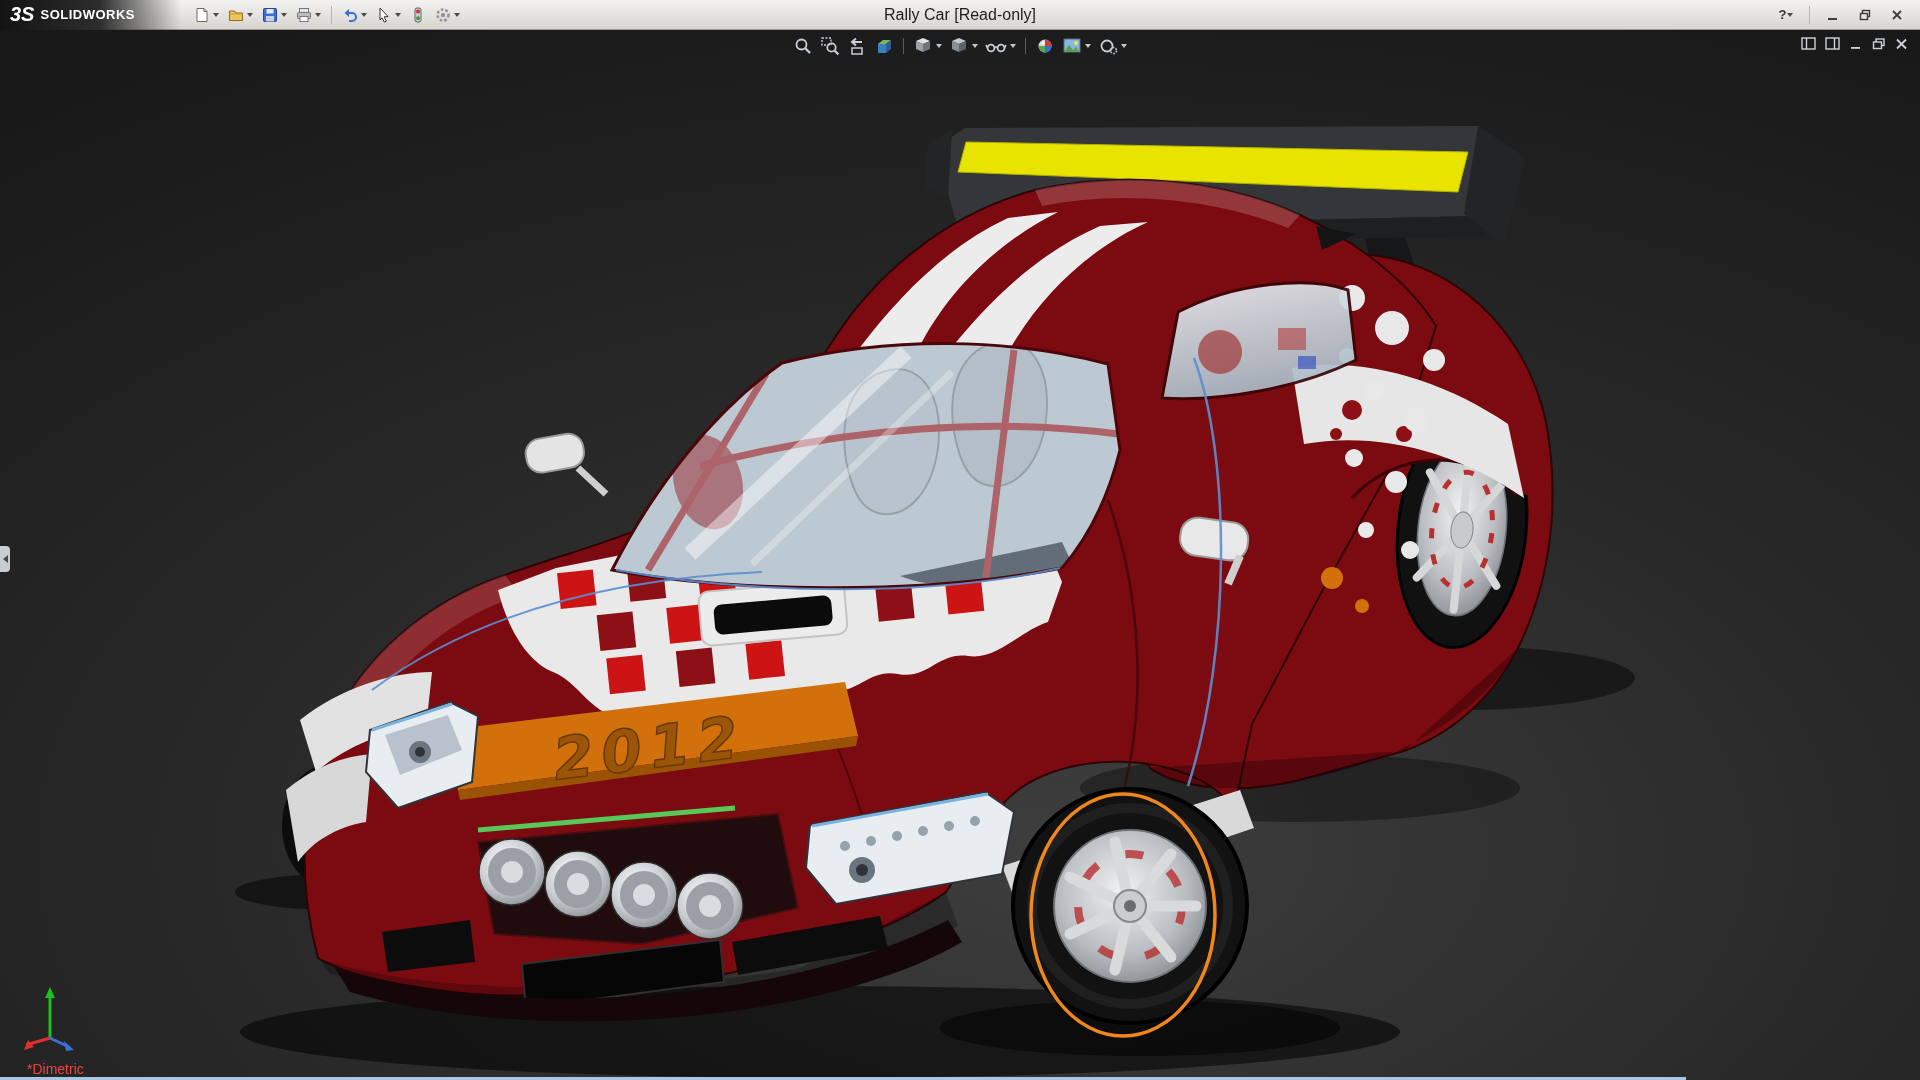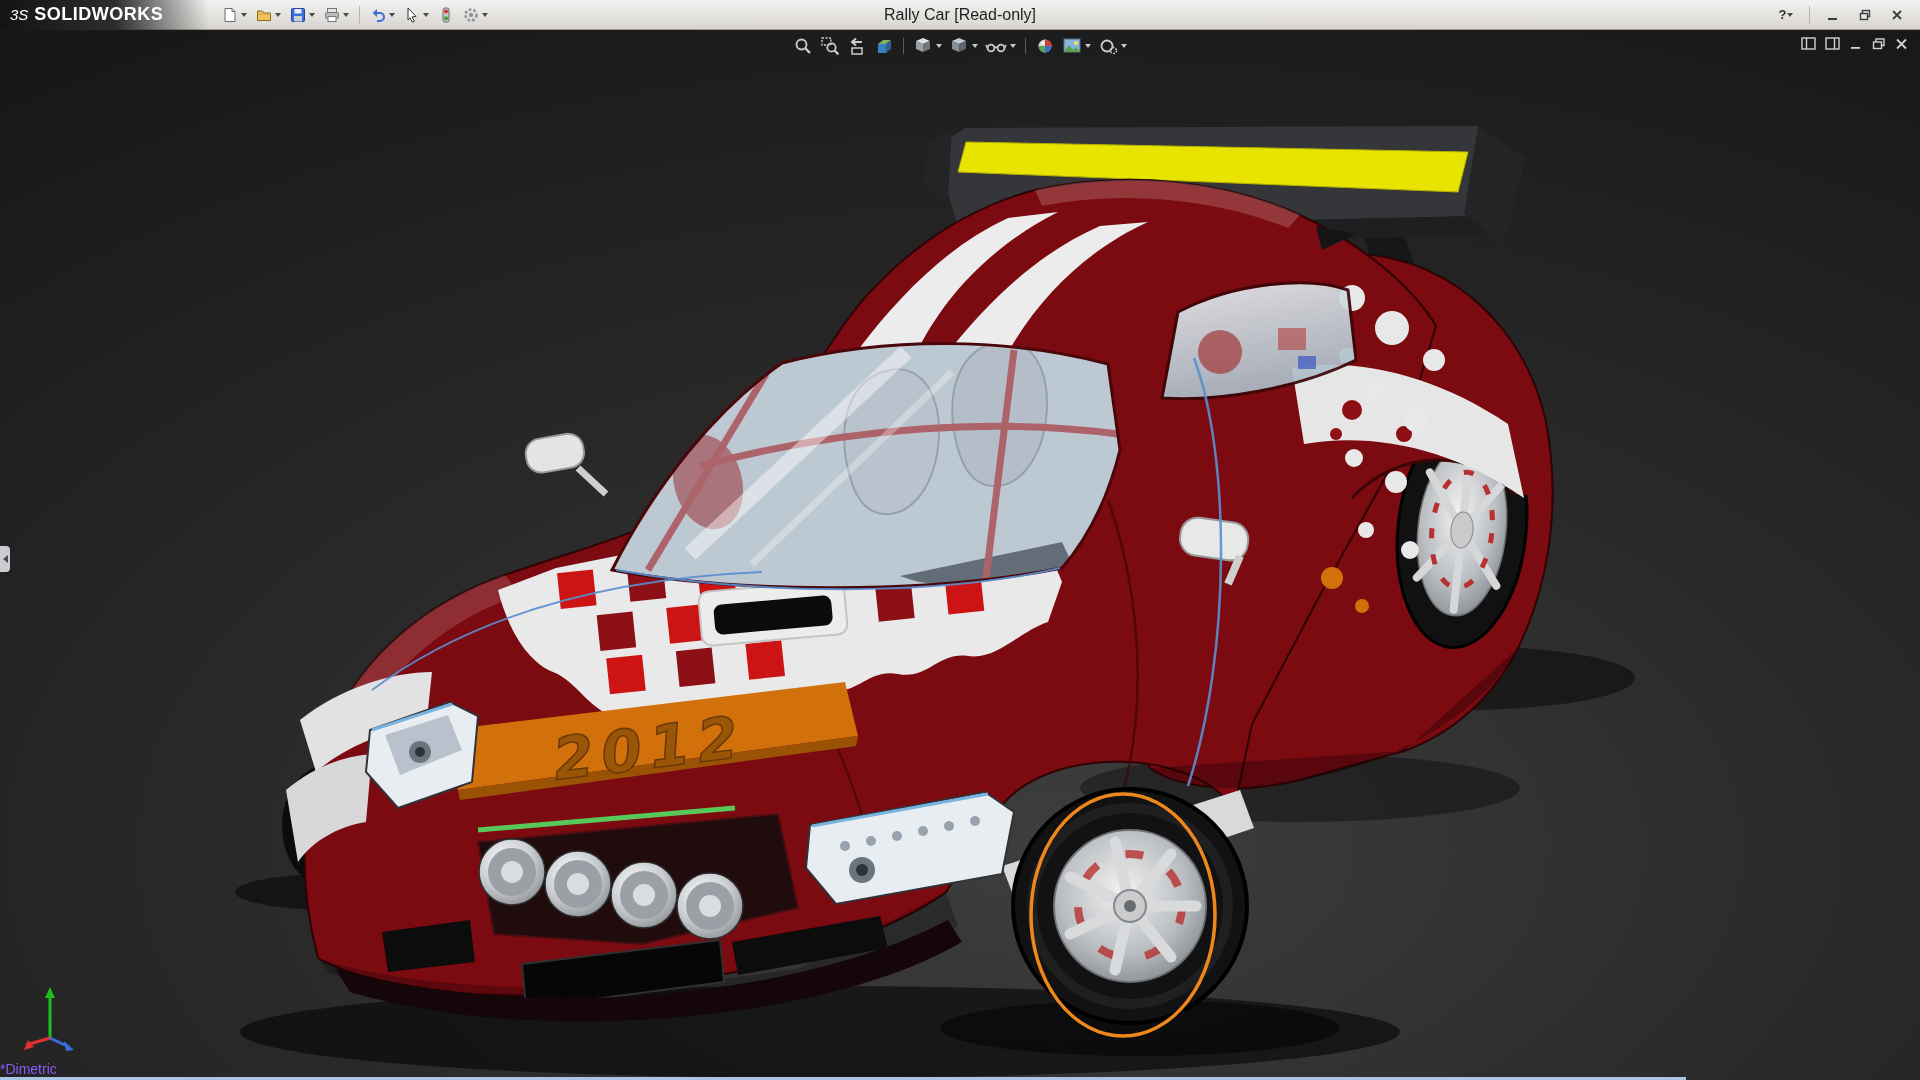--- a/index.html
+++ b/index.html
@@ -7,22 +7,22 @@
               font-family:"Liberation Sans", sans-serif; }
   .app { width:1920px; height:1080px; display:flex; flex-direction:column; }
 
   
   .titlebar { height:30px; background:linear-gradient(#f4f3f1,#d7d4d0);
               border-bottom:1px solid #9d9a96; display:flex; align-items:center;
               position:relative; flex:0 0 30px; }
   .logo { height:30px; display:flex; align-items:center; gap:6px;
           background:linear-gradient(90deg,#131313 0%,#2d2d2d 55%,rgba(45,45,45,0) 100%);
           padding:0 46px 0 10px; }
-  .logo-mark { color:#fff; font-weight:400; font-style:italic; font-size:15px; }
-  .logo-brand { color:#fff; font-weight:700; font-size:18px; letter-spacing:.5px; }
+  .logo-mark { color:#fff; font-weight:700; font-style:italic; font-size:20px; }
+  .logo-brand { color:#fff; font-weight:700; font-size:13px; letter-spacing:.5px; }
   .tb-tools { display:flex; align-items:center; margin-left:10px; gap:3px; }
   .tool { display:flex; align-items:center; gap:2px; padding:2px 3px; border-radius:2px; cursor:default; }
   .tool svg { display:block; }
   .caret { width:0; height:0; border-left:3px solid transparent; border-right:3px solid transparent;
            border-top:4px solid #4a4a4a; margin-left:1px; }
   .tb-sep { width:1px; height:18px; background:#b7b4b0; margin:0 4px; }
   .tb-title { position:absolute; left:50%; transform:translateX(-50%);
               font-size:16px; color:#1e1e1e; white-space:nowrap; }
   .tb-right { margin-left:auto; display:flex; align-items:center; gap:6px; padding-right:10px; }
   .wc { width:26px; height:20px; display:flex; align-items:center; justify-content:center;
@@ -41,21 +41,21 @@
   .doc-controls { position:absolute; top:7px; right:12px; display:flex; align-items:center; gap:9px; }
   .doc-controls .db { display:flex; align-items:center; justify-content:center; }
 
   .flyout-tab { position:absolute; left:0; top:516px; width:10px; height:26px;
                 background:#c9cdd1; border-radius:0 4px 4px 0; display:flex;
                 align-items:center; justify-content:center; }
   .flyout-arrow { width:0; height:0; border-top:4px solid transparent;
                   border-bottom:4px solid transparent; border-right:5px solid #4a4a4a; }
 
   .triad { position:absolute; left:16px; bottom:26px; }
-  .view-label { position:absolute; left:0; bottom:3px; color:#8b5cf6; font-size:14px; }
+  .view-label { position:absolute; left:27px; bottom:3px; color:#ef4444; font-size:14px; }
   .bottom-strip { position:absolute; left:0; bottom:0; width:1686px; height:3px; background:#a9c6e4; }
 </style>
 </head>
 <body>
 
 <div class="app">
 
   <div class="titlebar">
     <div class="logo">
       <span class="logo-mark">3S</span>

